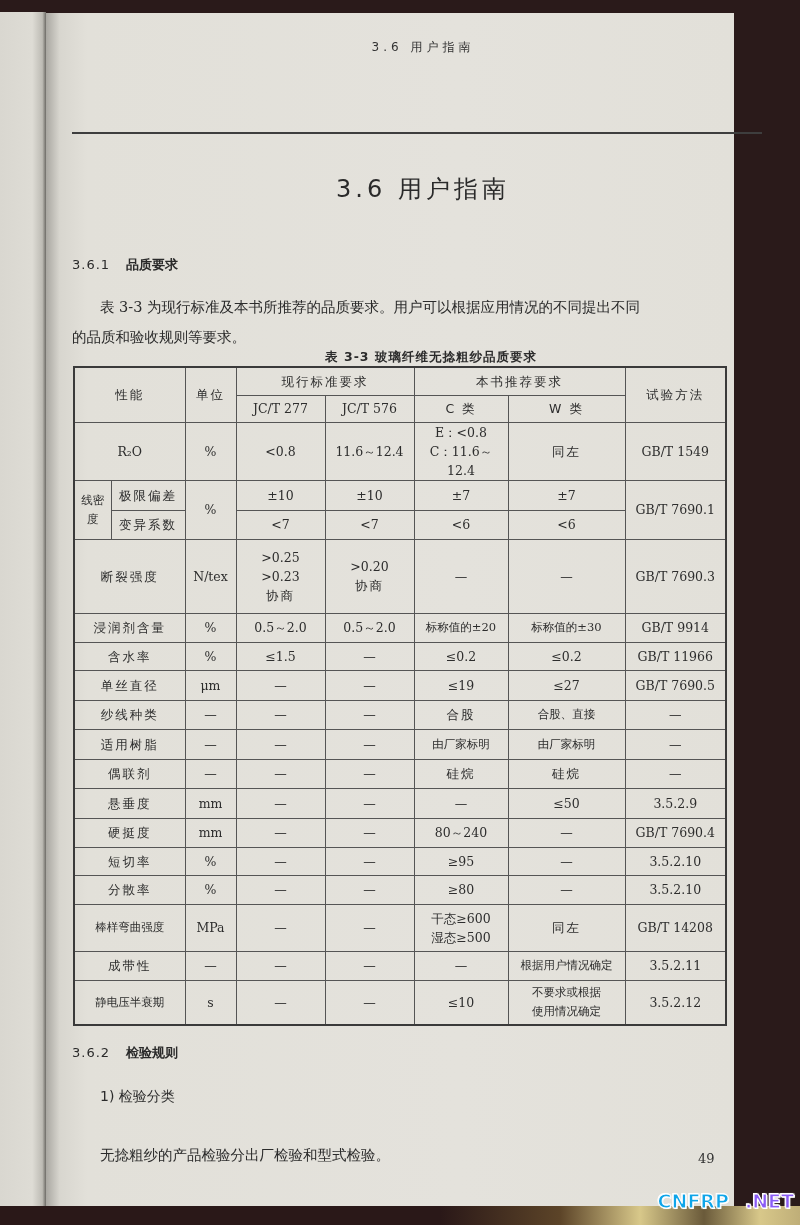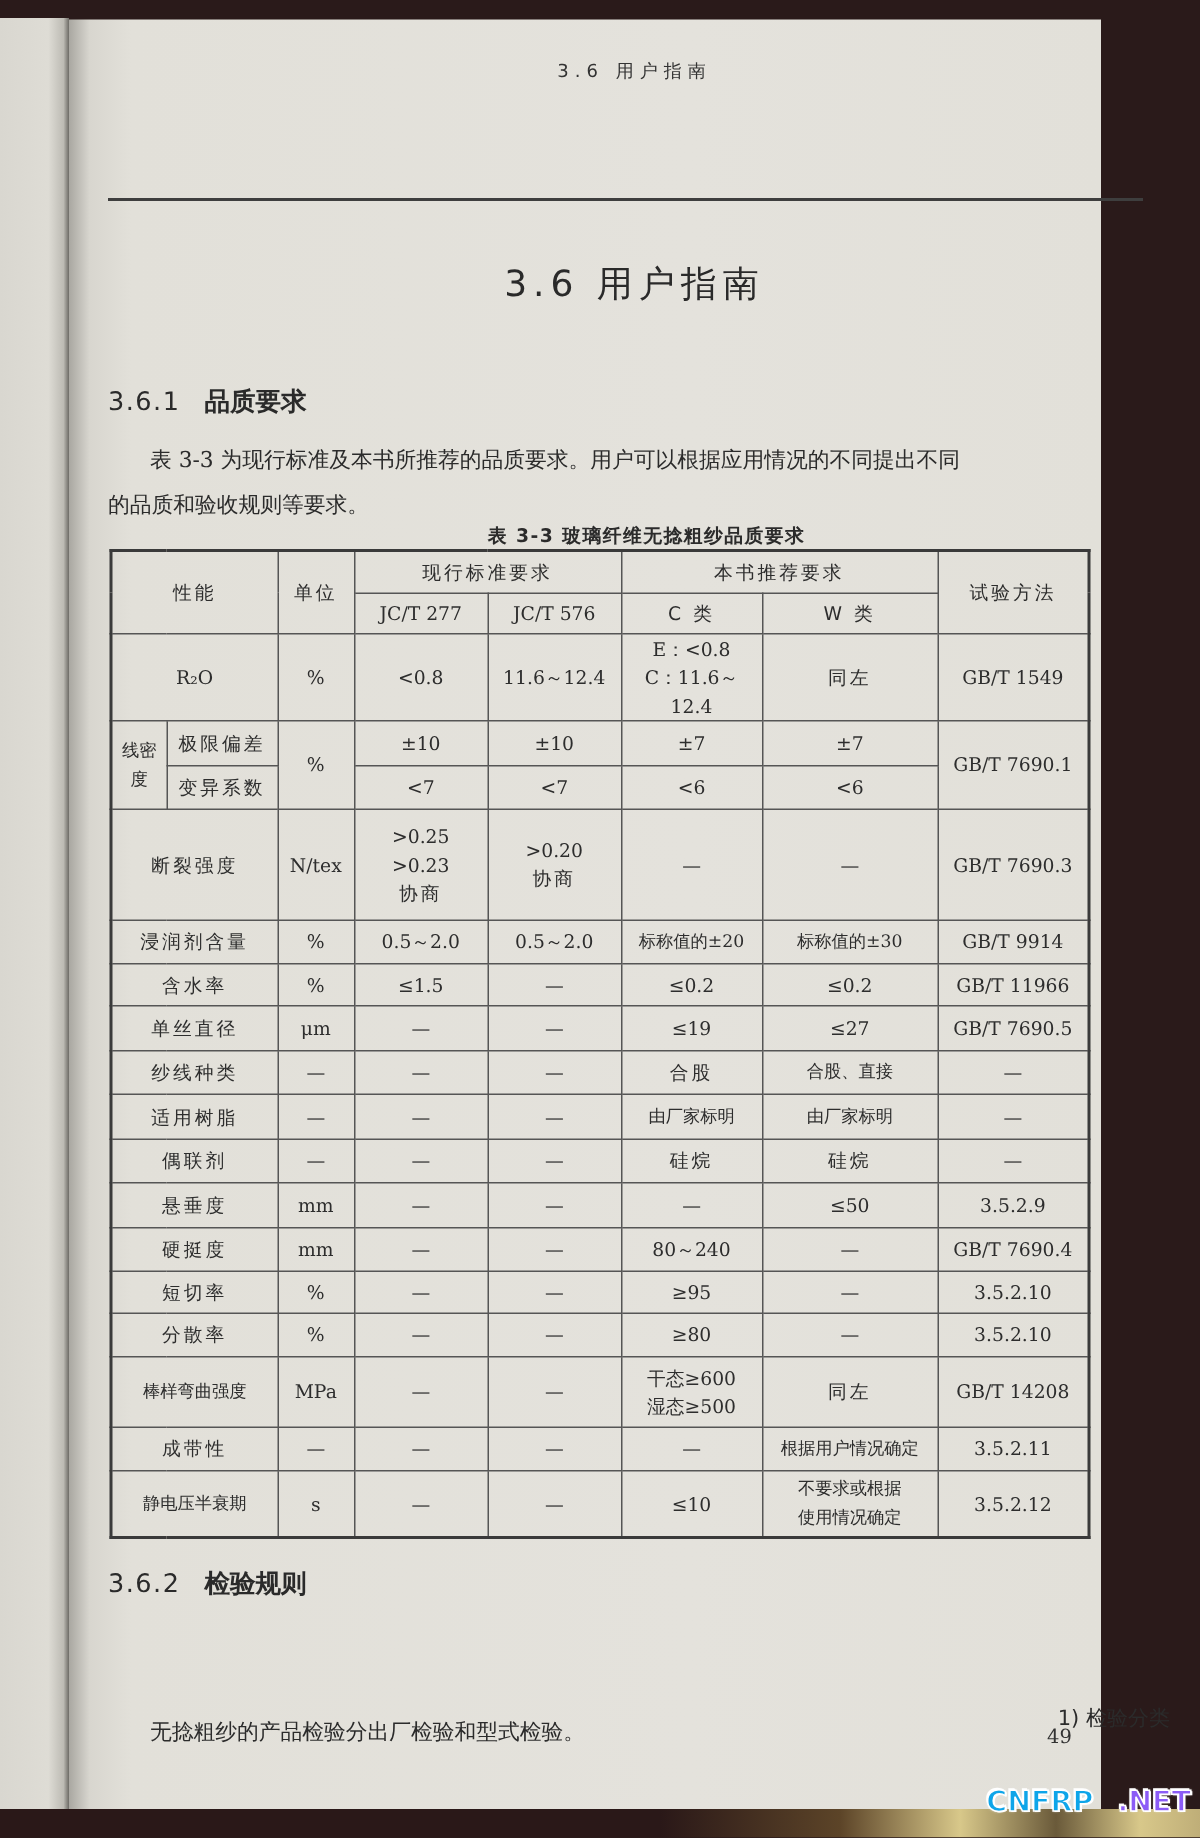--- a/index.html
+++ b/index.html
@@ -26,21 +26,21 @@
     font-family:"DejaVu Sans", sans-serif; font-size:12px; letter-spacing:4px; color:#333;
   }
   .head-rule {
     position:absolute; left:26px; width:690px; top:119px; height:2px; background:#3e3e3e;
   }
   .section-title {
     position:absolute; left:0; width:754px; top:160px; text-align:center;
     font-family:"DejaVu Sans", sans-serif; font-size:24px; letter-spacing:4px; color:#2a2a2a;
   }
   .sub-title {
-    position:absolute; left:26px; font-family:"DejaVu Sans", sans-serif; font-size:17px; font-weight:bold; color:#2a2a2a;
+    position:absolute; left:26px; font-family:"DejaVu Sans", sans-serif; font-size:13px; font-weight:bold; color:#2a2a2a;
   }
   .sub-title .num { font-weight:normal; margin-right:16px; letter-spacing:1px; }
   .para {
     position:absolute; left:26px; width:680px; font-size:14.5px; line-height:30px; color:#2b2b2b;
   }
   .table-caption {
     position:absolute; left:8px; width:754px; top:336px; text-align:center;
     font-family:"DejaVu Sans", sans-serif; font-size:12.5px; font-weight:bold; letter-spacing:1px; color:#2b2b2b;
   }
   table.spec {
@@ -280,21 +280,21 @@
           </td>
       <td>3.5.2.12</td>
     </tr>
   </tbody>
     </table>
 
   <div class="sub-title" style="top:1031px;">
     <span class="num">3.6.2</span><span>检验规则</span>
   </div>
 
-  <div class="para" style="top:1118px; left:54px; font-family:'DejaVu Sans',sans-serif; font-size:14px;text-align:right;">1) 检验分类</div>
+  <div class="para" style="top:1068px; left:54px; font-family:'DejaVu Sans',sans-serif; font-size:14px;">1) 检验分类</div>
   <div class="para" style="top:1127px; left:54px;">无捻粗纱的产品检验分出厂检验和型式检验。</div>
 
   <div class="pagenum">49</div>
 </div>
 
 <div class="bottom-strip"></div>
 
 <div class="watermark"><span class="a">CNFRP</span><span class="b">.NET</span></div>
 
 </body></html>

